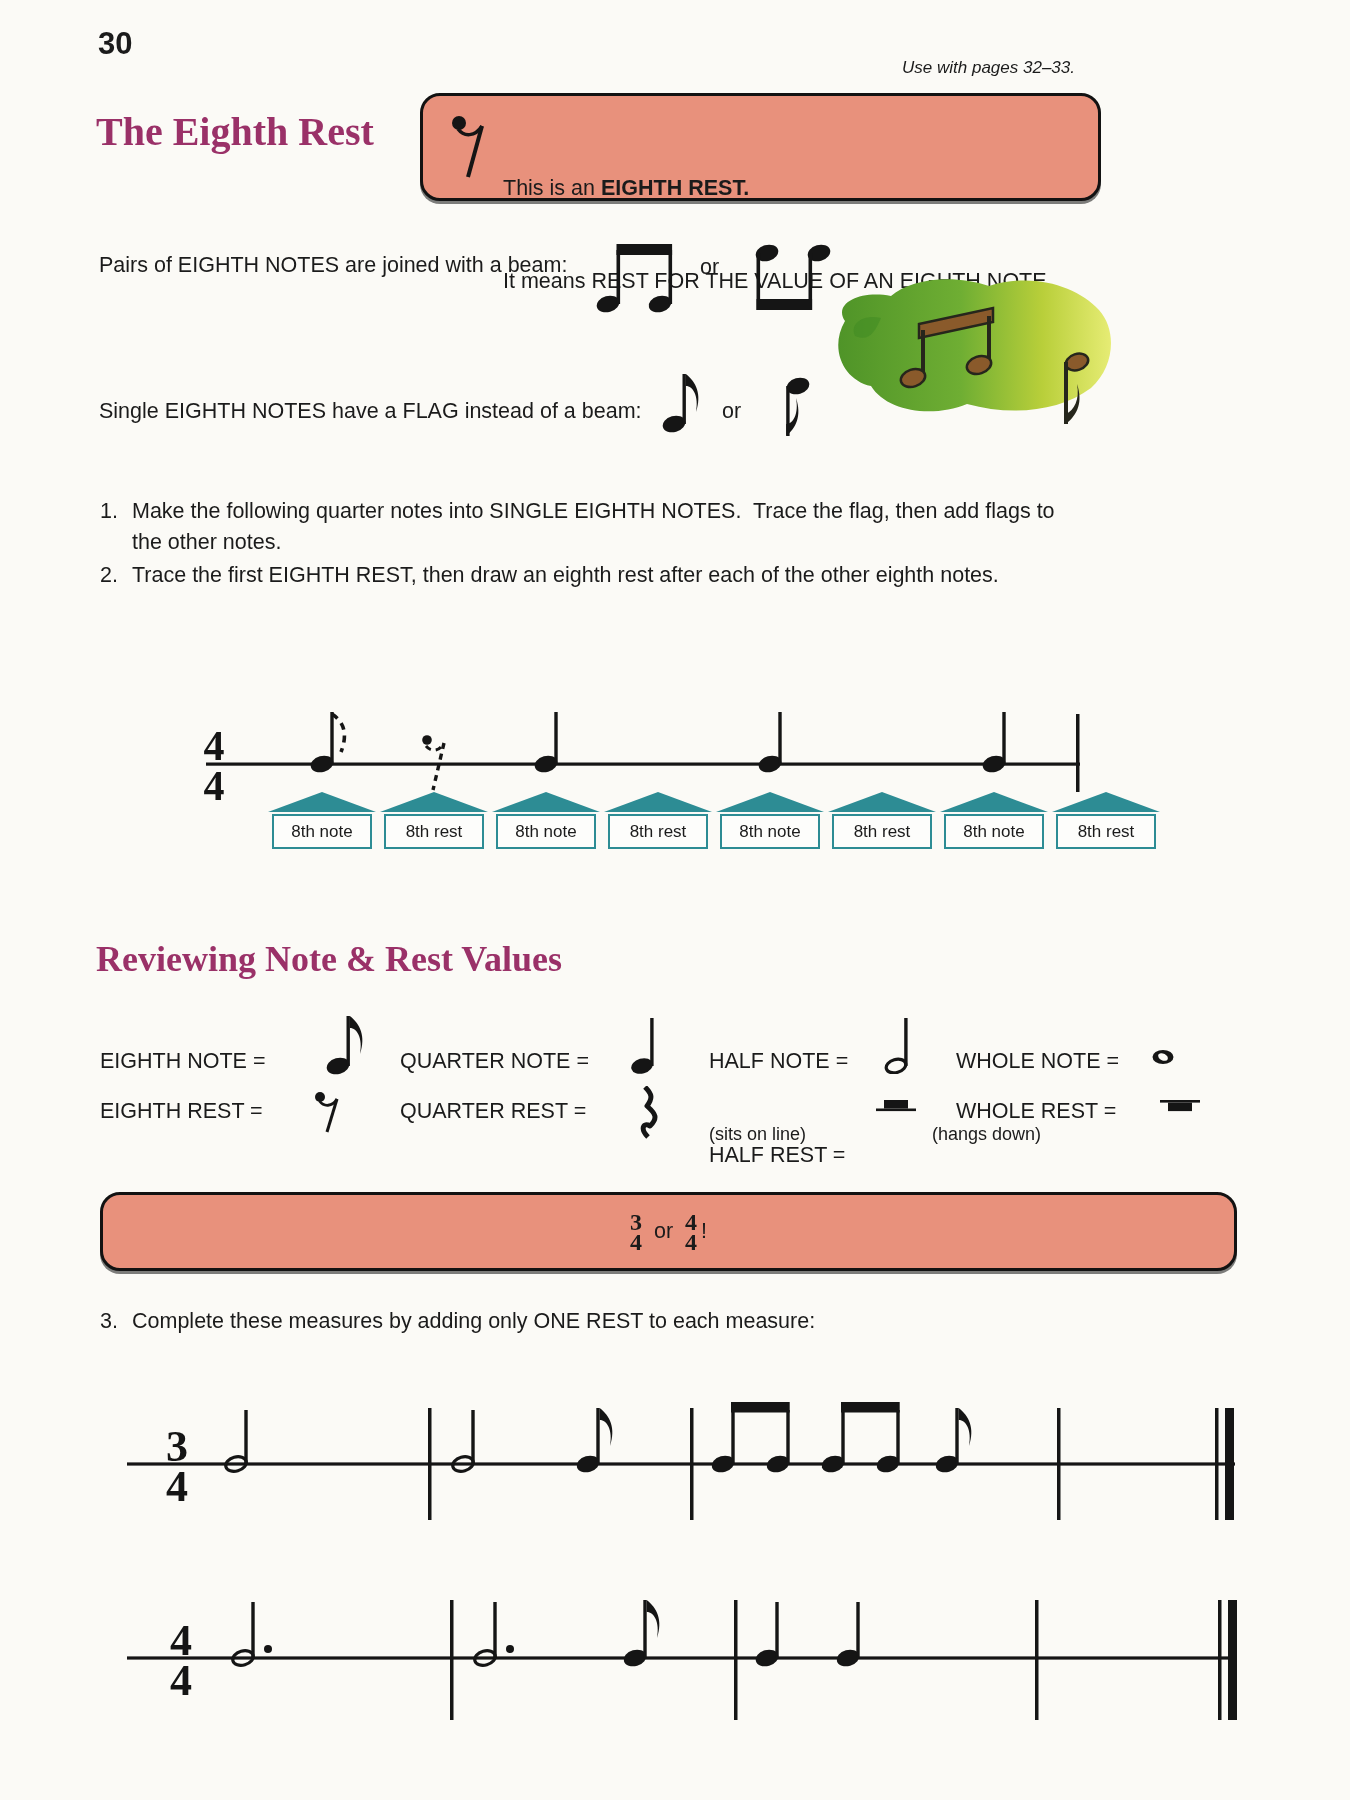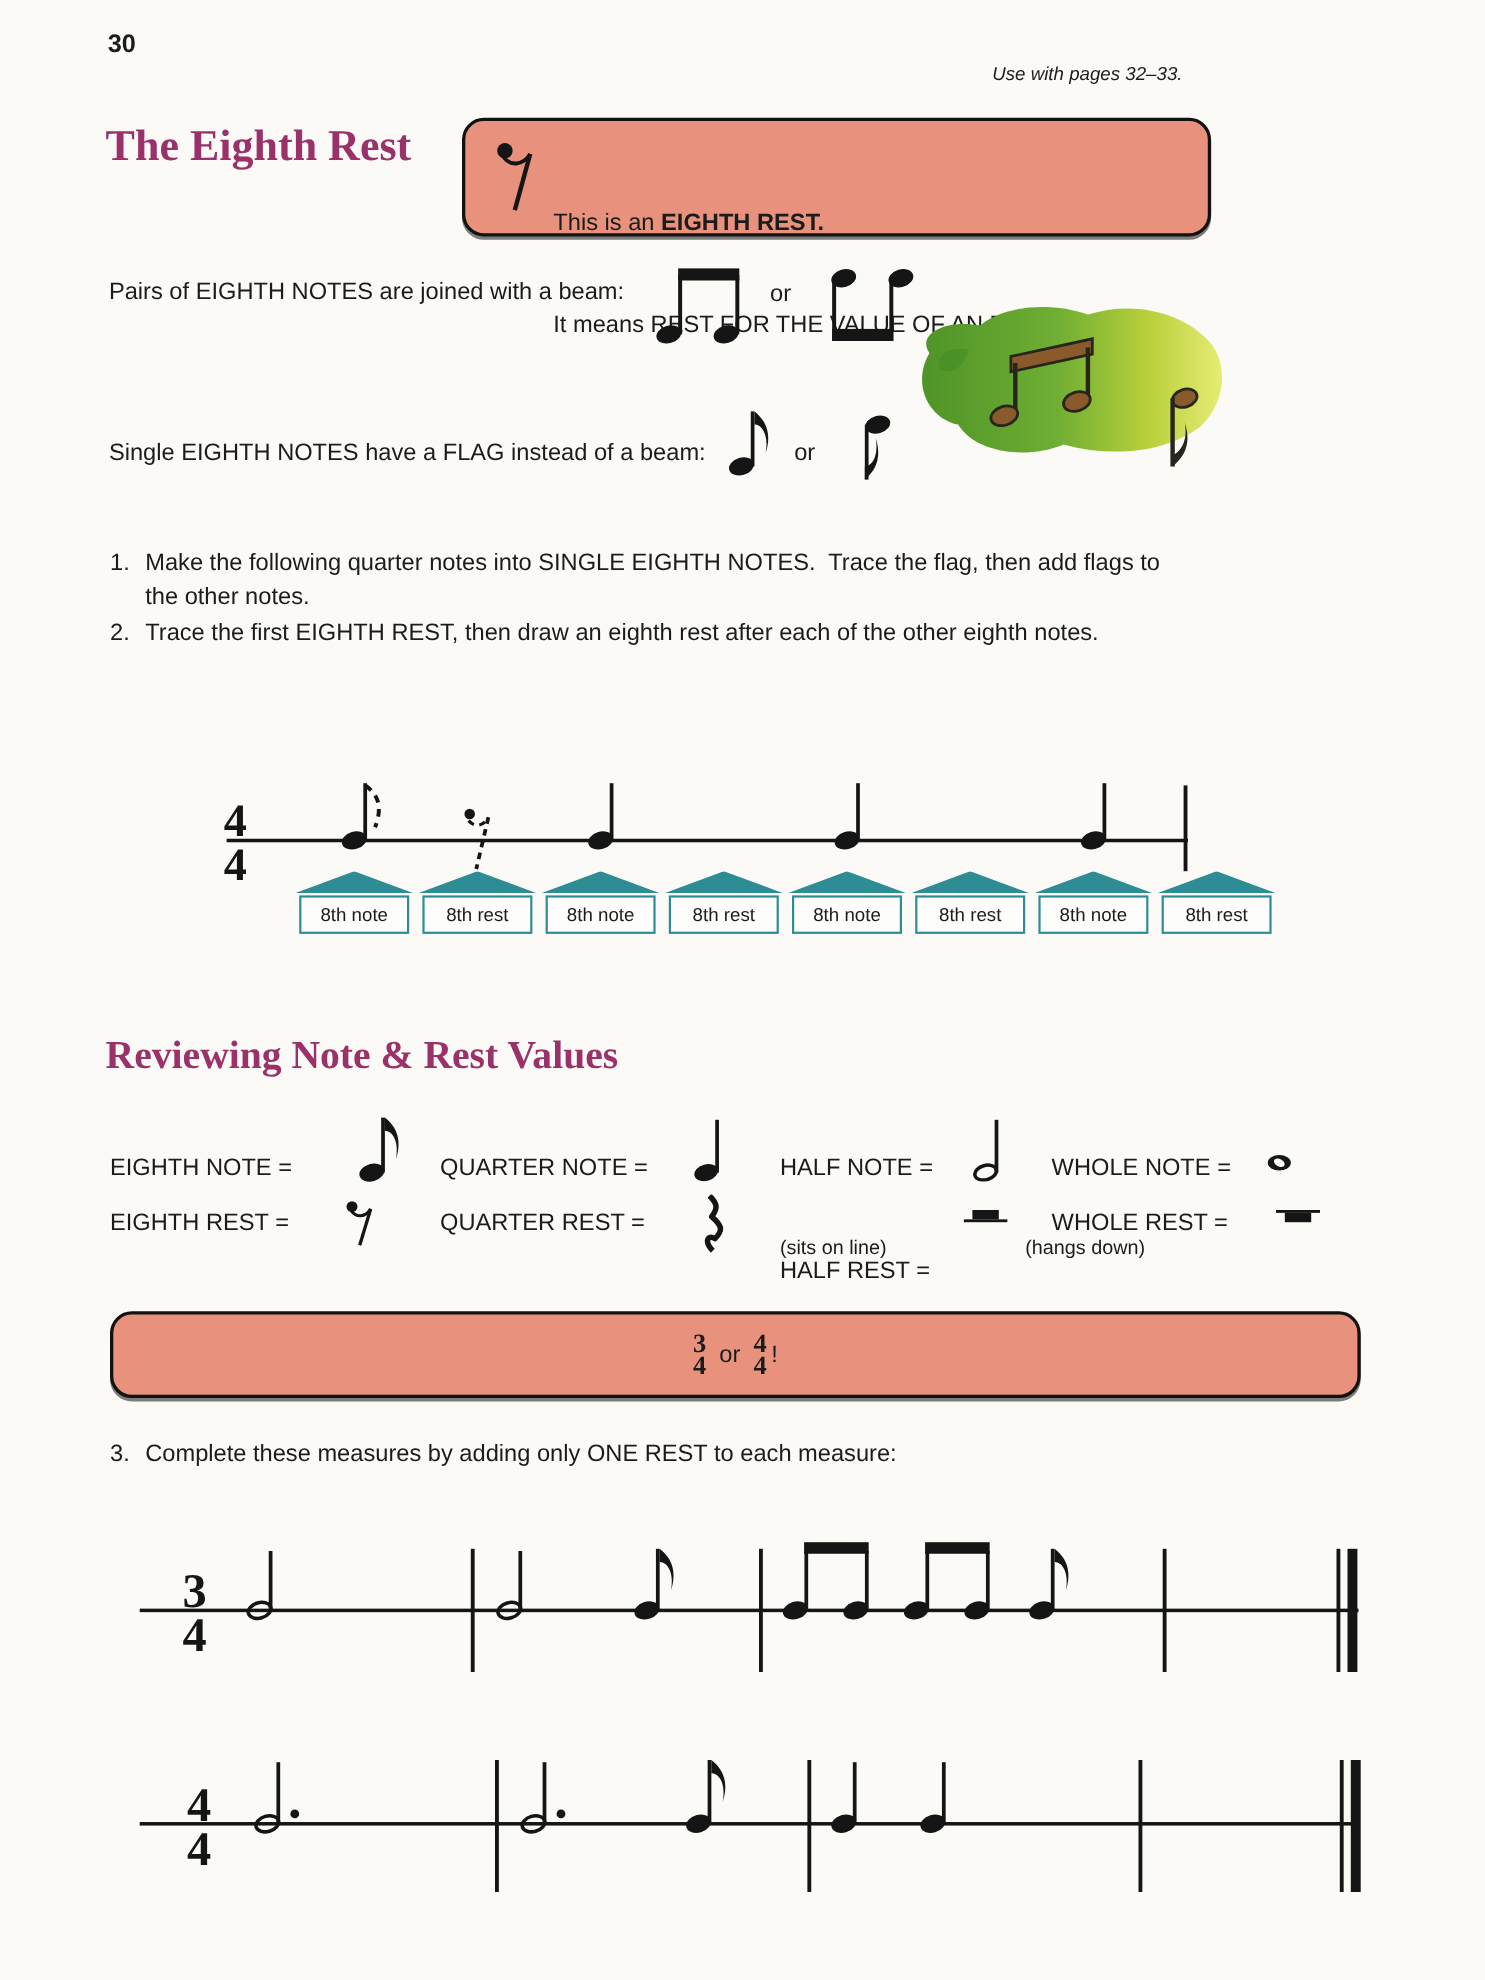--- a/index.html
+++ b/index.html
@@ -26,26 +26,26 @@
   .frac{display:inline-flex;flex-direction:column;align-items:center;
         font-family:"Liberation Serif", serif;font-weight:bold;
         font-size:24px;line-height:20px;}
   .subnote{font-size:18px;}
 </style>
 </head>
 <body>
 
 <div id="page">
 
-  <div class="abs" style="left:98px;top:26px;font-size:23px;font-weight:600;">30</div>
+  <div class="abs" style="left:98px;top:26px;font-size:31px;font-weight:600;">30</div>
   <div class="abs" style="right:275px;top:58px;font-size:17px;font-style:italic;">Use with pages 32–33.</div>
 
   <div class="abs heading" style="left:96px;top:108px;font-size:40px;">The Eighth Rest</div>
 
-  <div class="abs salmon-box" style="left:420px;top:107px;width:675px;height:102px;">
+  <div class="abs salmon-box" style="left:420px;top:93px;width:675px;height:102px;">
     <svg class="abs" style="left:28px;top:17px;" width="36" height="68" viewBox="0 0 36 68">
       <circle class="note-fill" cx="8" cy="10" r="7"></circle>
       <path class="note-stroke" d="M7 16 C 13 24 24 24 31 13" stroke-width="3.5"></path>
       <path class="note-stroke" d="M31 13 L 17 64" stroke-width="4"></path>
     </svg>
     <div class="abs body-text" style="left:80px;top:15px;width:575px;">
       <div><span>This is an </span><b>EIGHTH REST.</b></div>
       <div>It means REST FOR THE VALUE OF AN EIGHTH NOTE.</div>
     </div>
   </div>

